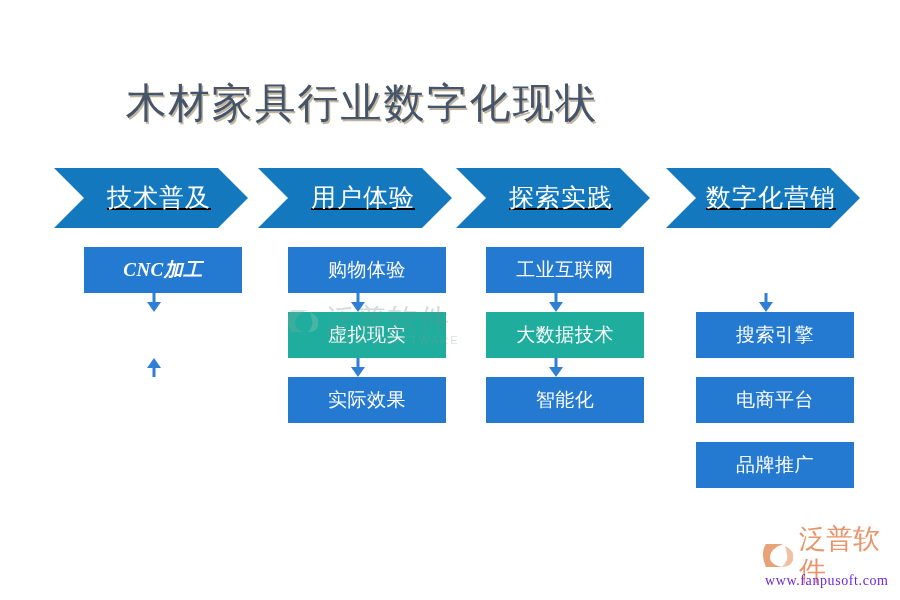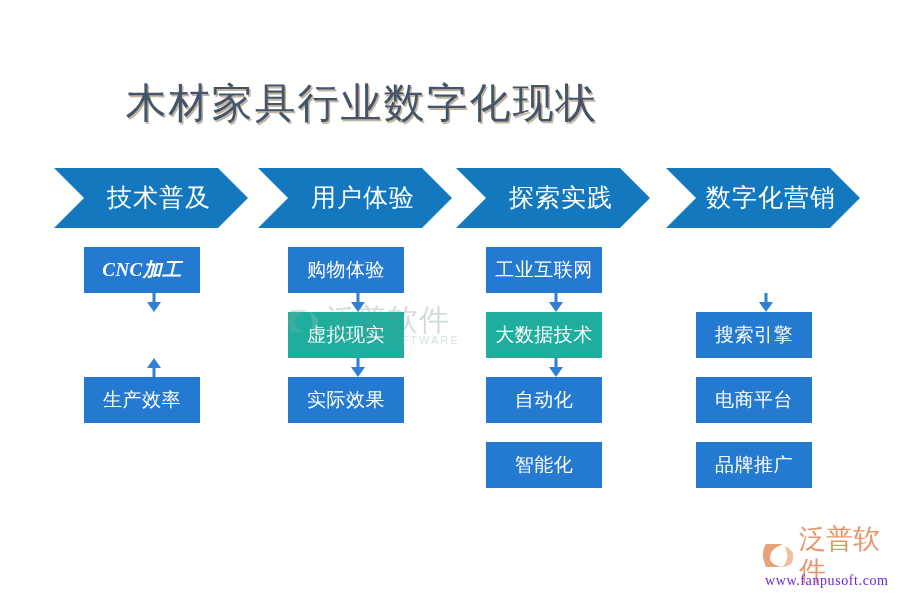--- a/index.html
+++ b/index.html
@@ -59,20 +59,21 @@
   
   .chevron {
     position: relative;
     width: 194px;
     height: 60px;
     background: #1378bd;
     -webkit-clip-path: polygon(0 0, 164px 0, 194px 30px, 164px 60px, 0 60px, 30px 30px);
     clip-path: polygon(0 0, 164px 0, 194px 30px, 164px 60px, 0 60px, 30px 30px);
     display: flex;
     justify-content: center;
+    text-decoration: underline;
   }
   .chevron-label {
     color: #ffffff;
     font-size: 25px;
     letter-spacing: 1px;
     padding-left: 16px;
     line-height: 60px;
     white-space: nowrap;
     font-family: "Liberation Serif", "DejaVu Serif", serif;
   }
@@ -85,21 +86,21 @@
     width: 140px;
   }
   .cell {
     position: relative;
     height: 65px;
   }
   .box {
     position: absolute;
     left: 0;
     top: 0;
-    width: 116px;
+    width: 158px;
     height: 46px;
     display: flex;
     align-items: center;
     justify-content: center;
     color: #ffffff;
     font-size: 19px;
     letter-spacing: 0.5px;
     white-space: nowrap;
     font-family: "Liberation Serif", "DejaVu Serif", serif;
   }
@@ -213,23 +214,20 @@
           </div>
         </div>
         <div class="cell">
           <div class="arrow">
             <svg width="18" height="19" viewBox="0 0 18 19">
                 <rect x="7.5" y="8" width="3" height="11" fill="#2f7fd4"></rect>
                 <polygon points="2,10 16,10 9,0" fill="#2f7fd4"></polygon>
               </svg>
           </div>
         </div>
-        <div class="cell">
-          <div class="box blue">生产效率</div>
-        </div>
       </div>
     </div>
 
     <div class="column c1">
       <div class="chevron">
         <span class="chevron-label">用户体验</span>
       </div>
       <div class="stack">
         <div class="cell">
           <div class="box blue">购物体验</div>
@@ -270,23 +268,20 @@
           </div>
         </div>
         <div class="cell">
           <div class="box teal">大数据技术</div>
           <div class="arrow">
             <svg width="18" height="19" viewBox="0 0 18 19">
                 <rect x="7.5" y="0" width="3" height="11" fill="#2f7fd4"></rect>
                 <polygon points="2,9 16,9 9,19" fill="#2f7fd4"></polygon>
               </svg>
           </div>
-        </div>
-        <div class="cell">
-          <div class="box blue">自动化</div>
         </div>
         <div class="cell">
           <div class="box blue">智能化</div>
         </div>
       </div>
     </div>
 
     <div class="column c3">
       <div class="chevron">
         <span class="chevron-label">数字化营销</span>

